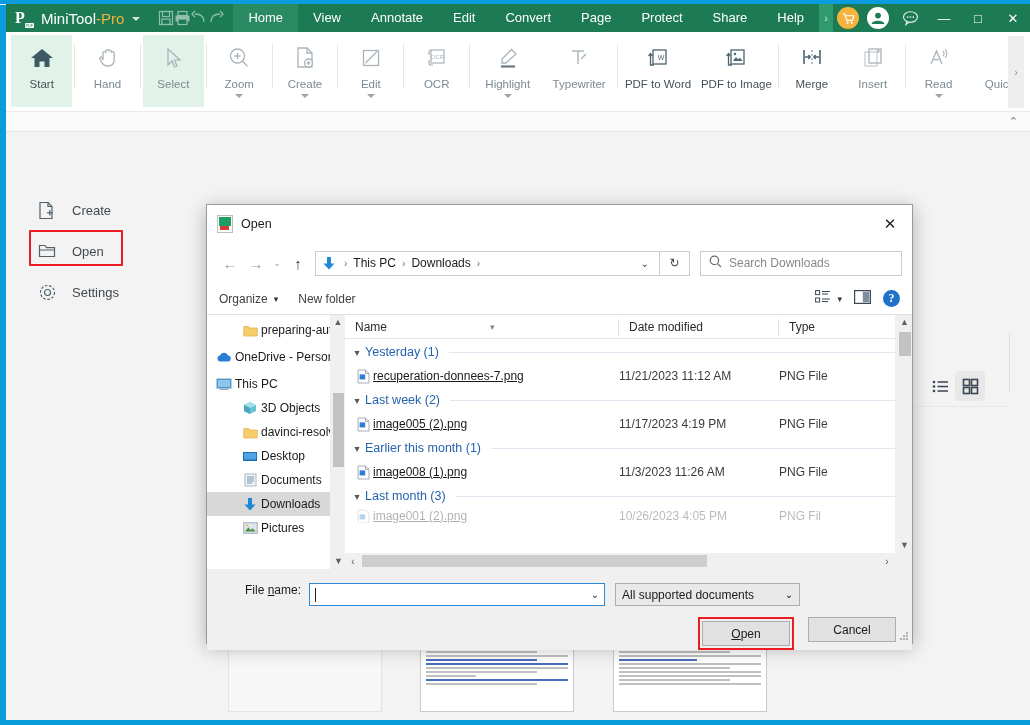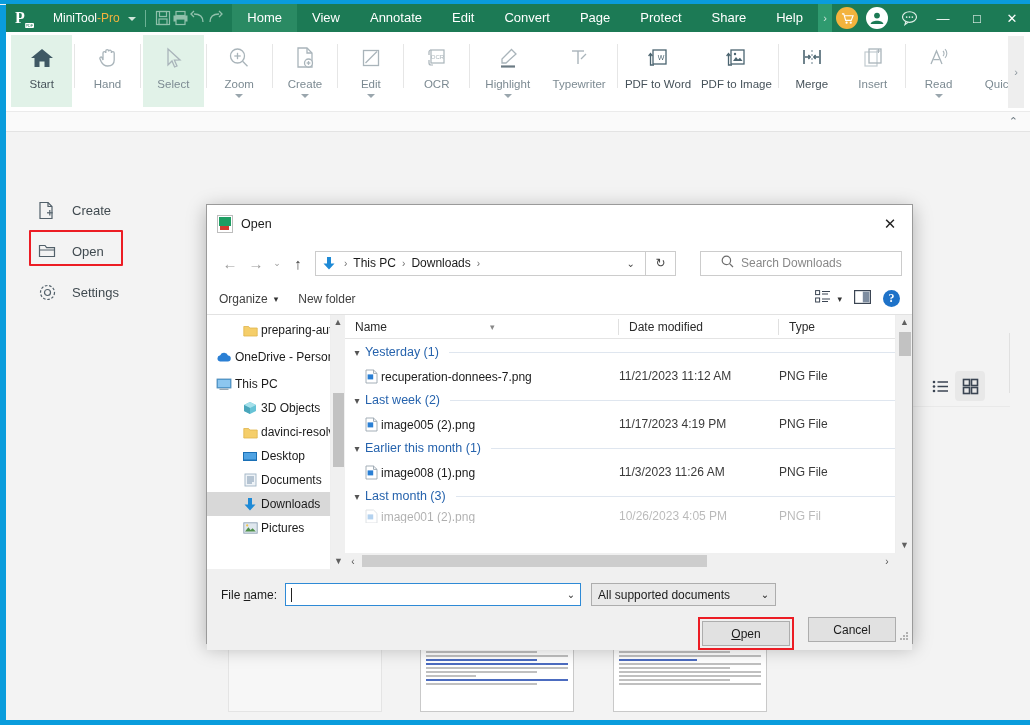--- a/index.html
+++ b/index.html
@@ -38,21 +38,21 @@
   .app-logo .lg-p {
     position:absolute; left:3px; top:1px; width:15px; height:19px;
     color:#fff; font-weight:bold; font-size:16px; line-height:19px;
     font-family:"Liberation Serif", serif;
   }
   .app-logo .lg-badge{
     position:absolute; right:0px; bottom:1px; font-size:4px;
     background:#fff; color:#1c7a55; padding:0px 1px; border-radius:1px;
     letter-spacing:-0.2px;
   }
-  .app-name { font-size: 12px; color:#ffffff;margin-left:12px; }
+  .app-name { font-size: 15px; color:#ffffff; }
   .app-name .accent { color:#f3b33d; }
   .caret-down {
     width:0; height:0; border-left:4px solid transparent;
     border-right:4px solid transparent; border-top:4px solid #cfe6da;
     margin: 2px 0 0 8px;
   }
   .tb-sep { width:1px; height:17px; background:#6cb295; margin: 0 9px 0 9px; }
   .qa-icon { width: 30px; height:26px; display:flex; align-items:center; justify-content:center; opacity:.65;}
   .tabs { display:flex; align-items:stretch; height:28px; margin-left: 8px; }
   .tab {
@@ -192,21 +192,21 @@
   }
   .crumb-arrow-ico { width:18px; display:flex; justify-content:center; }
   .crumb-sep { color:#6d6d6d; margin:0 6px; font-size:10px; }
   .crumb-drop { margin-left:auto; color:#444; font-size:10px; padding:0 6px; }
   .refresh-btn {
     width:30px; height:25px; border:1px solid #ccc; border-left:none; background:#fff;
     display:flex; align-items:center; justify-content:center; color:#444; font-size:12px;
   }
   .search-box {
     width:202px; height:25px; border:1px solid #cccccc; background:#fff;
-    display:flex; align-items:center; margin-left:24px; padding-left:20px;
+    display:flex; align-items:center; margin-left:10px; padding-left:8px;
     font-size:12px; color:#888;
   }
   .search-box .mag { margin-right:7px; color:#777; }
   .dlg-toolbar {
     height:32px; background:#ffffff; display:flex; align-items:center;
     padding:0 12px; border-bottom:1px solid #e2e2e2;
   }
   .tb-text { font-size:12px; color:#404040; }
   .tb-caret { font-size:9px; margin-left:6px; color:#333; }
   .tb-right { margin-left:auto; display:flex; align-items:center; gap:12px; }
@@ -240,38 +240,38 @@
   .lh-cell { padding-left:10px; position:relative; height:24px; line-height:24px;}
   .lh-cell .divider { position:absolute; right:0; top:4px; width:1px; height:16px; background:#e0e0e0;}
   .lh-sortmark { position:absolute; left:145px; top:0px; font-size:9px; color:#888; }
   .grp {
     display:flex; align-items:center; height:26px; padding-left:4px;
     font-size:12.5px; color:#2663ad;
   }
   .grp .gchev { width:16px; text-align:center; font-size:10px; color:#555; }
   .grp .gline { flex:1; height:1px; background:#dfe6ef; margin-left:10px; margin-right:14px;}
   .row { display:flex; align-items:center; height:22px; font-size:12px; color:#1b1b1b;}
-  .row .c-name { width:274px; display:flex; align-items:flex-end; padding-left:16px; }
+  .row .c-name { width:274px; display:flex; align-items:flex-start; padding-left:8px;text-decoration:underline; }
   .row .c-date { width:160px; color:#3a3a3a;}
   .row .c-type { width:120px; color:#3a3a3a;}
   .row.partial { opacity:.35; height:14px; overflow:hidden;}
   .f-ico { width:20px; display:flex; align-items:center; justify-content:center; flex:none;}
   .list-vscroll {
     position:absolute; right:0; top:0; width:17px; height:100%; background:#f0f0f0;
     border-left:1px solid #eee;
   }
   .list-hscroll {
     position:absolute; left:0; bottom:0; height:16px; width:100%; background:#f0f0f0;
     display:flex; align-items:center;
   }
   .hs-arrow { width:16px; text-align:center; font-size:10px; color:#555; }
   .hs-thumb { height:12px; background:#cdcdcd; margin-left:1px; }
 
   .dlg-bottom { height:auto; background:#f0f0f0; padding:14px 14px 0 14px; }
-  .fn-row { display:flex; align-items:center; }
+  .fn-row { display:flex; align-items:flex-start;margin-left:24px; }
   .fn-label { font-size:12px; color:#1b1b1b; margin-right:8px; }
   .fn-label u { text-decoration:underline; }
   .fn-input {
     width:296px; height:23px; border:1px solid #2e8ad6; background:#fff;
     display:flex; align-items:center; padding-left:5px; font-size:12px;
   }
   .fn-caret { width:1px; height:14px; background:#222; }
   .fn-drop {
     margin-left:auto; width:18px; height:21px; display:flex;
     align-items:center; justify-content:center; font-size:10px; color:#333;

